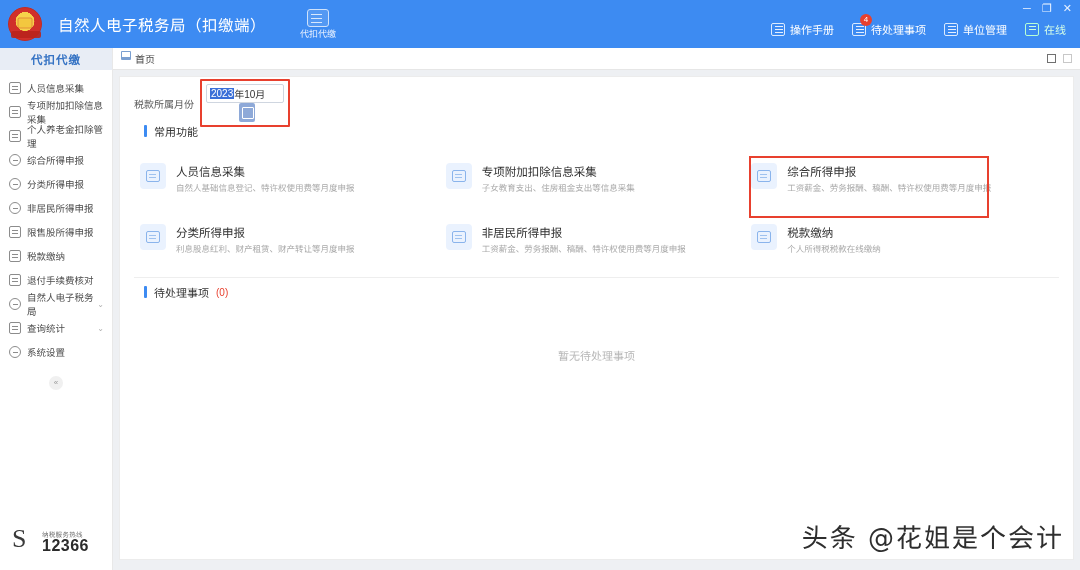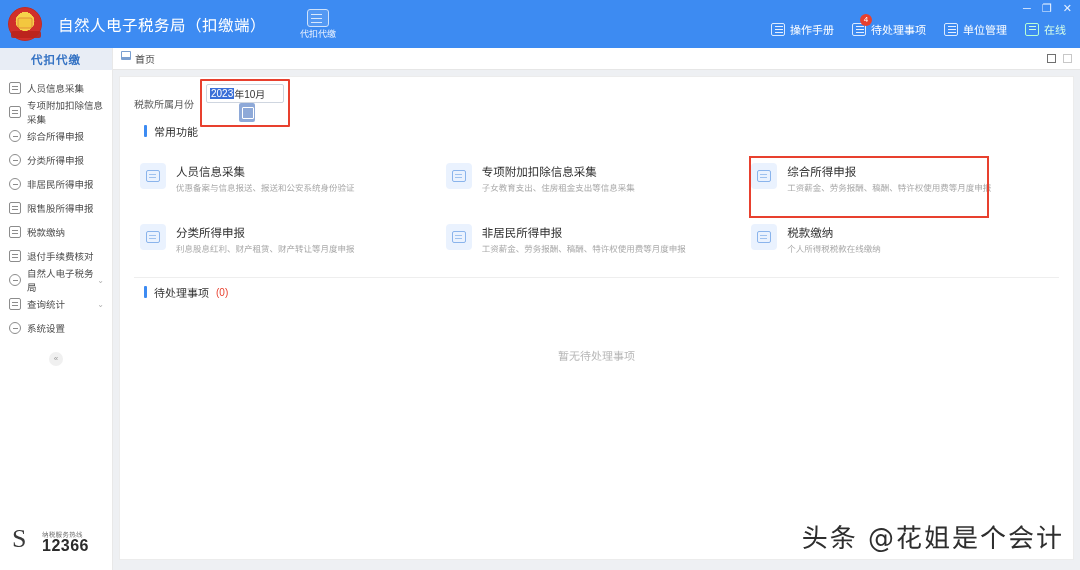--- a/index.html
+++ b/index.html
@@ -259,20 +259,24 @@
 
       <div class="menu-item">
         <span class="mi"></span>
         <span>人员信息采集</span>
       </div>
       <div class="menu-item">
         <span class="mi"></span>
         <span>专项附加扣除信息采集</span>
       </div>
       <div class="menu-item">
+        <span class="mi"></span>
+        <span>个人养老金扣除管理</span>
+      </div>
+      <div class="menu-item">
         <span class="mi circ"></span>
         <span>综合所得申报</span>
       </div>
       <div class="menu-item">
         <span class="mi circ"></span>
         <span>分类所得申报</span>
       </div>
       <div class="menu-item">
         <span class="mi circ"></span>
         <span>非居民所得申报</span>
@@ -349,21 +353,21 @@
       </div>
 
       <div class="cards">
 
         <div class="card">
           <div class="card-ic">
               <i></i>
             </div>
           <div>
             <div class="card-name">人员信息采集</div>
-            <div class="card-desc">优惠备案与信息报送、报送和公安系统身份验证</div>
+            <div class="card-desc">自然人基础信息登记、特许权使用费等月度申报</div>
           </div>
         </div>
 
         <div class="card">
           <div class="card-ic">
               <i></i>
             </div>
           <div>
             <div class="card-name">专项附加扣除信息采集</div>
             <div class="card-desc">子女教育支出、住房租金支出等信息采集</div>

